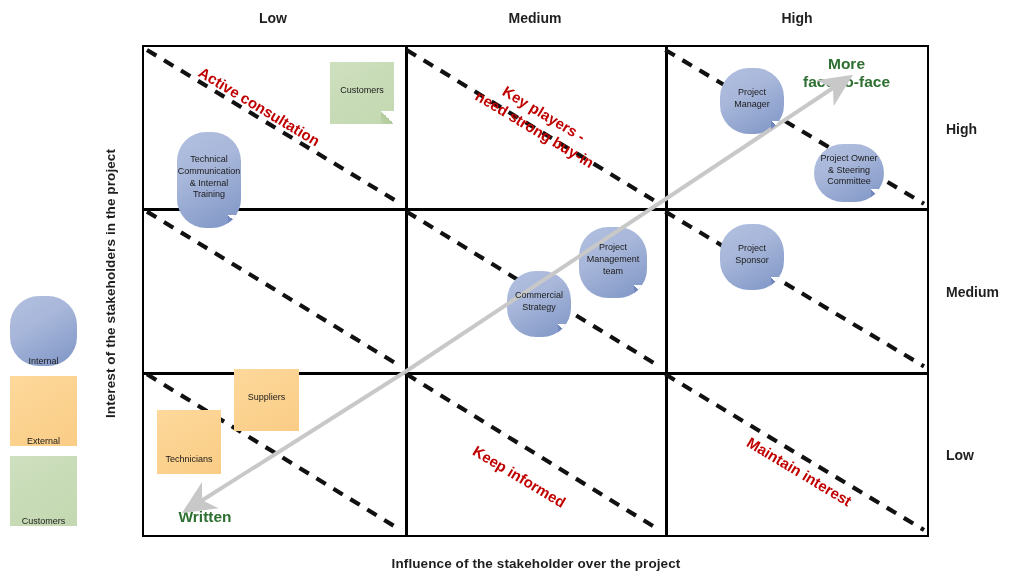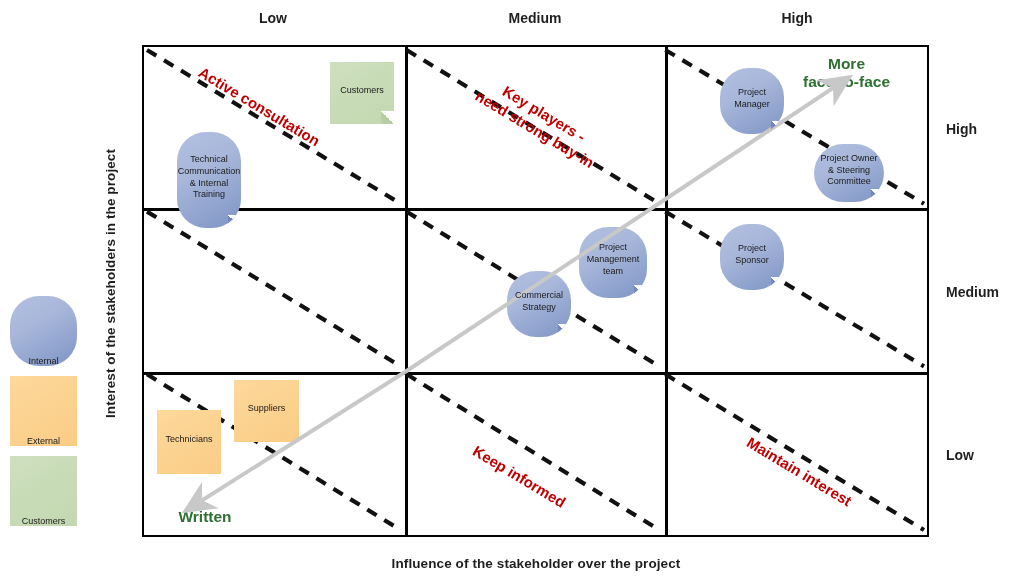--- a/index.html
+++ b/index.html
@@ -271,26 +271,26 @@
   <div class="note note-blue" style="left:435px; top:180px; width:68px; height:71px;">
     <span class="note-text">Project Management team</span>
     <span class="fold"></span>
   </div>
 
   <div class="note note-blue" style="left:576px; top:177px; width:64px; height:66px;">
     <span class="note-text">Project Sponsor</span>
     <span class="fold"></span>
   </div>
 
-  <div class="note note-orange" style="left:13px; top:363px; width:64px; height:64px;">
+  <div class="note note-orange" style="left:13px; top:363px; width:64px; height:64px;align-items:flex-end;">
     <span class="note-text">Technicians</span>
     <span class="fold"></span>
   </div>
 
-  <div class="note note-orange" style="left:90px; top:333px; width:65px; height:62px;">
+  <div class="note note-orange" style="left:90px; top:322px; width:65px; height:62px;">
     <span class="note-text">Suppliers</span>
     <span class="fold"></span>
   </div>
 
 </div>
 
 <svg id="arrow-layer" viewBox="0 0 1024 585">
   <defs>
     <marker id="arrow-head-up" markerWidth="9" markerHeight="9" refX="6" refY="4.5" orient="auto" markerUnits="strokeWidth">
       <path d="M0,0.6 L8.4,4.5 L0,8.4 L2.4,4.5 Z" fill="#c8c8c8"></path>

